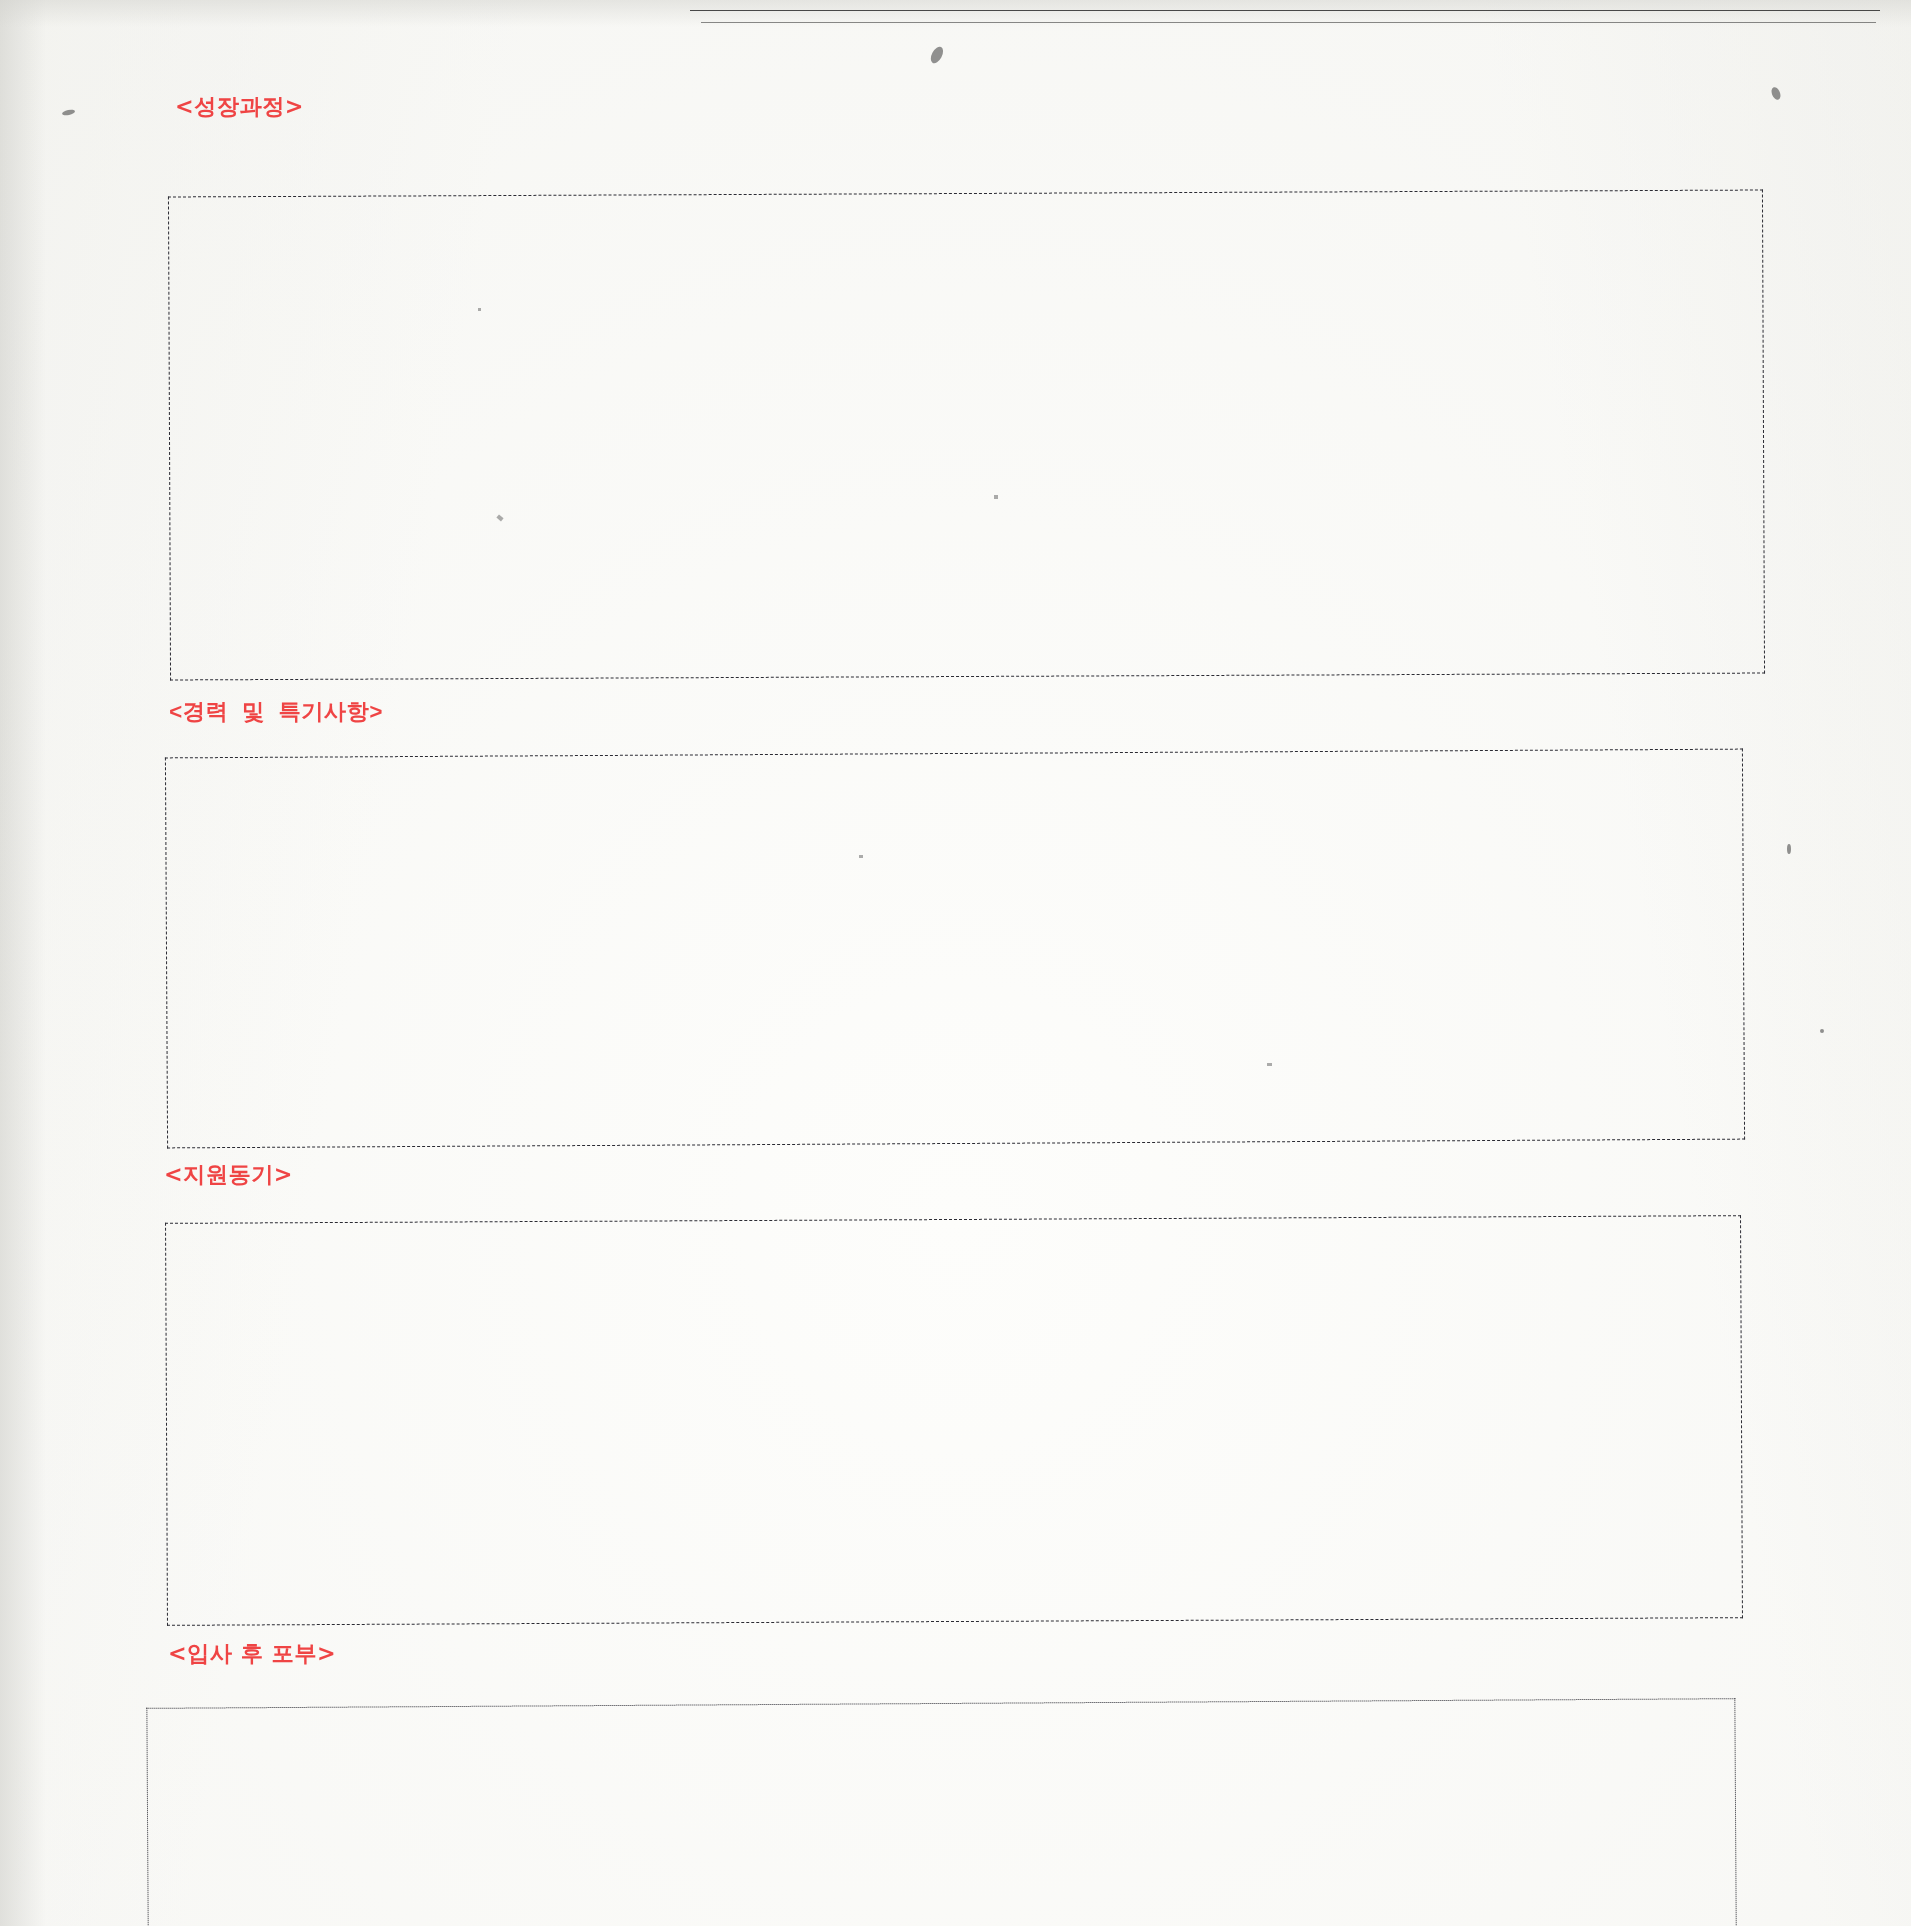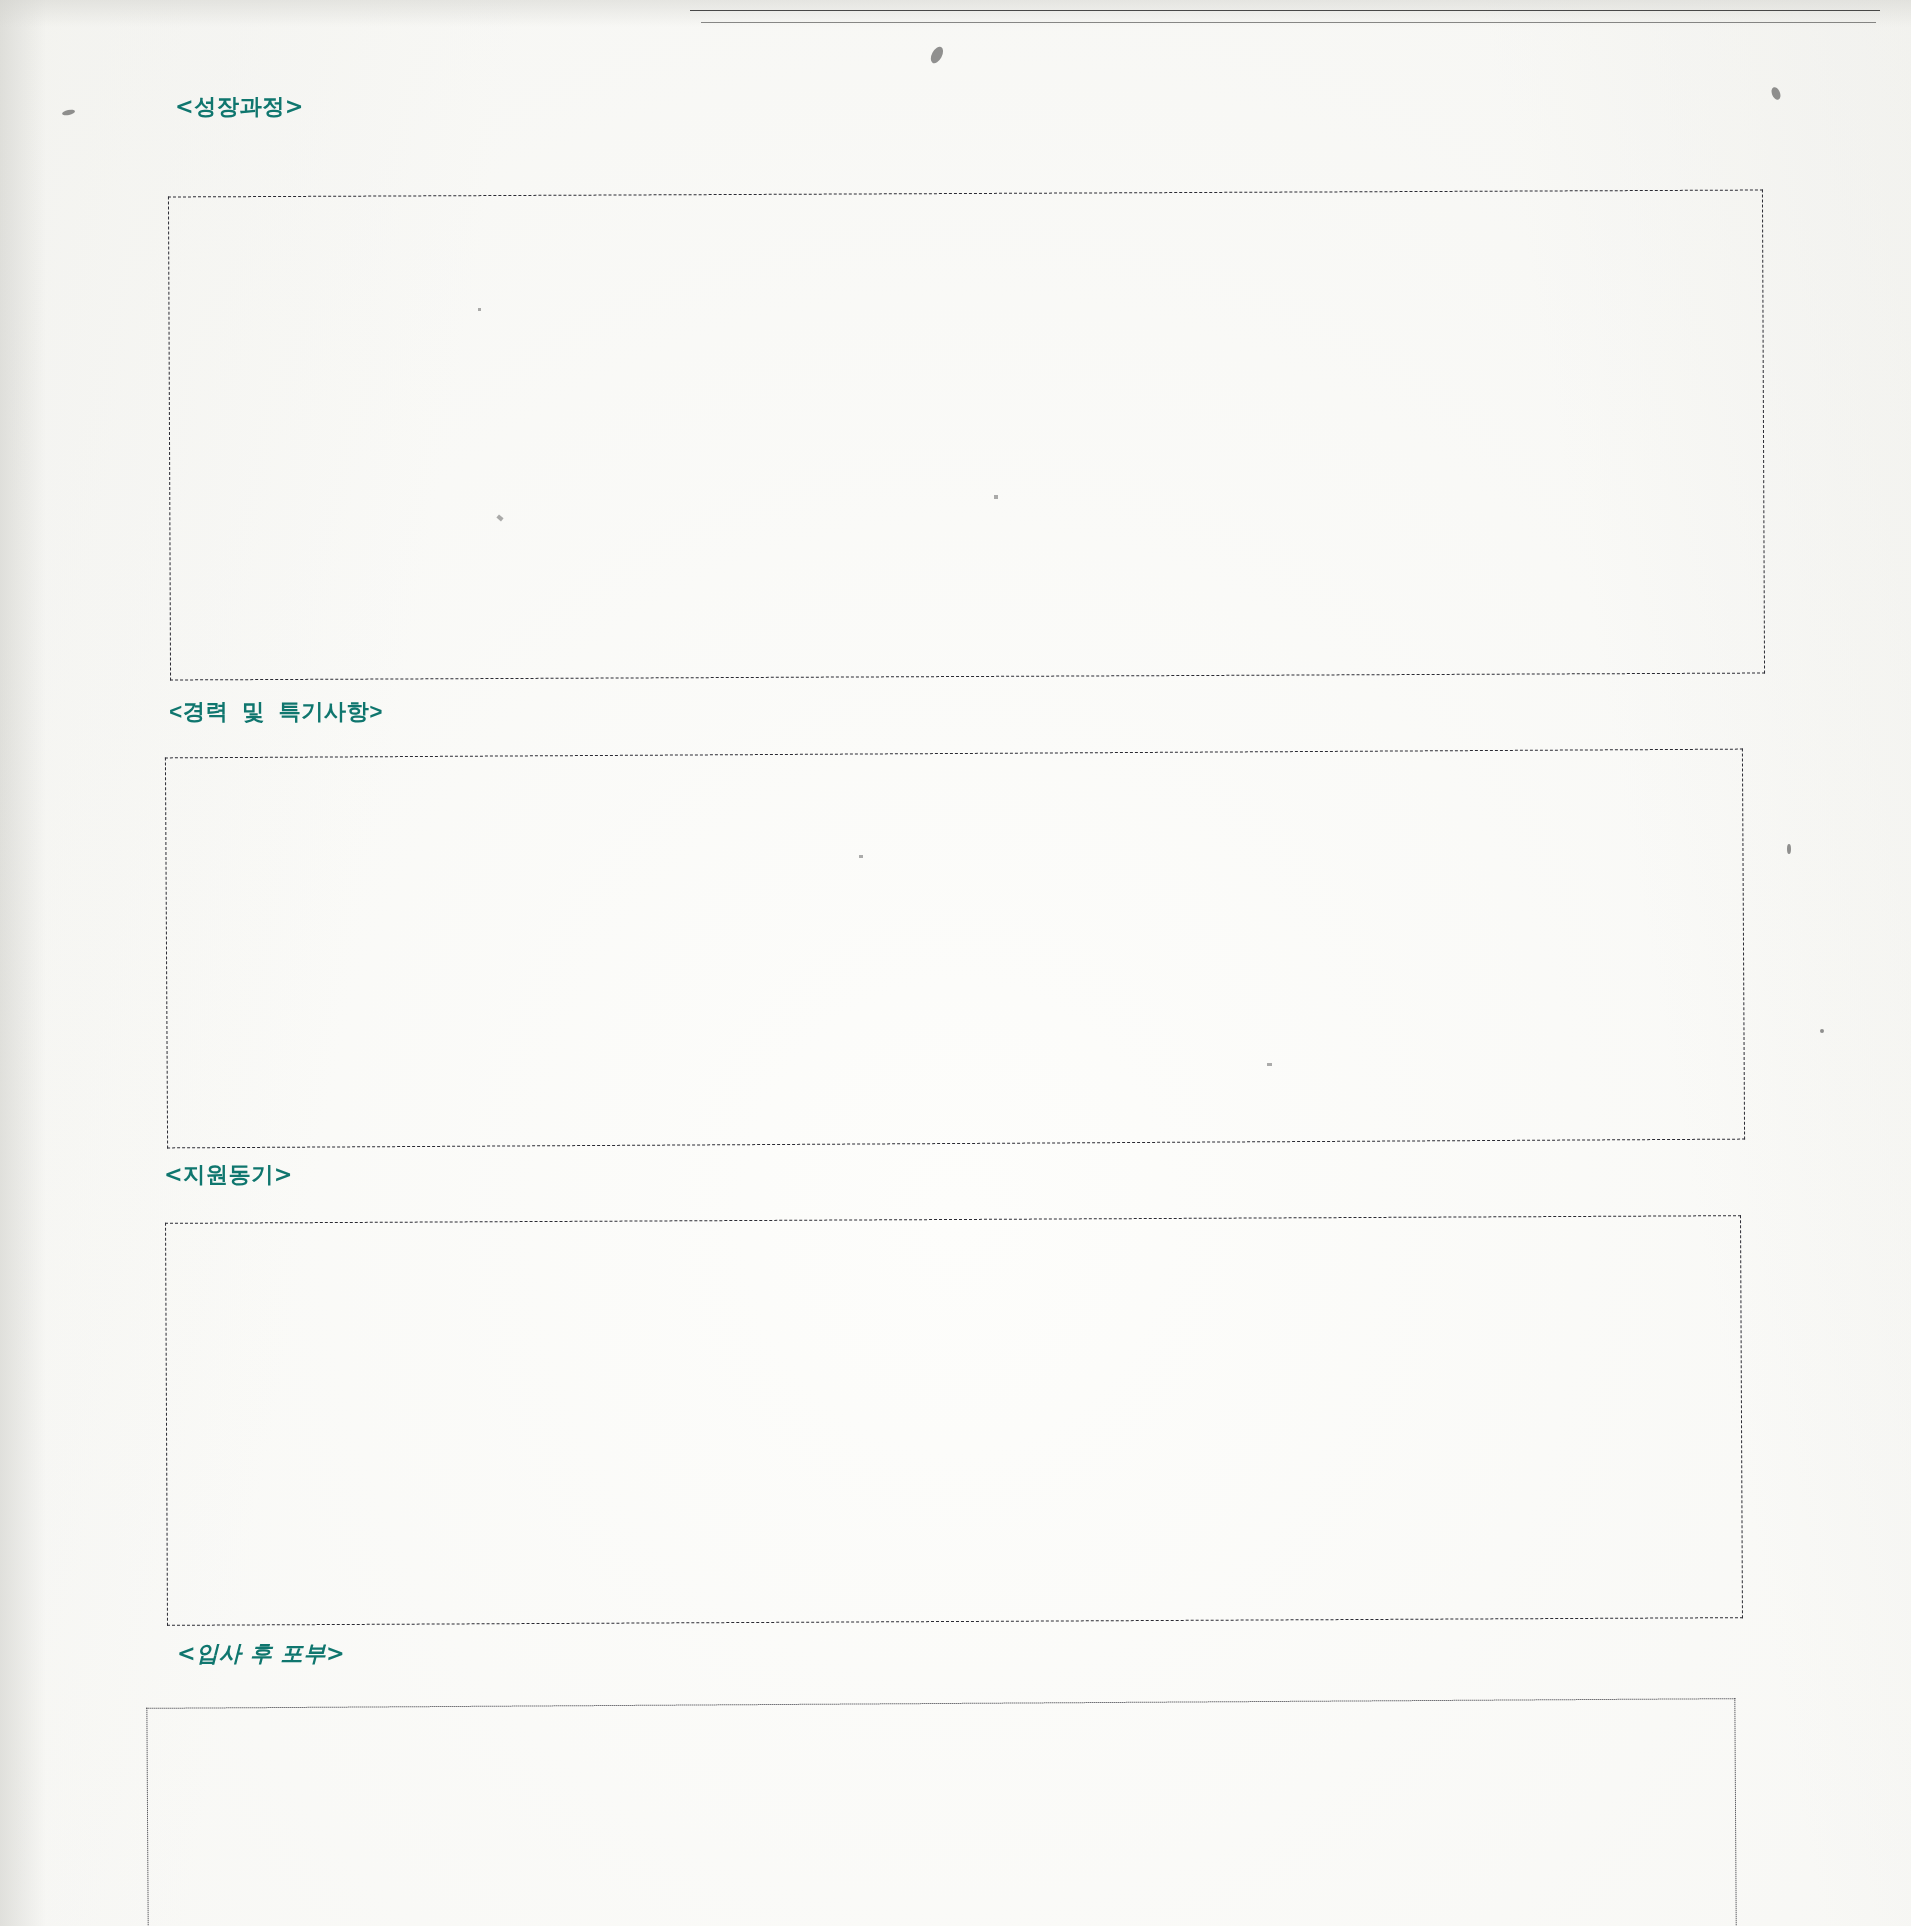--- a/index.html
+++ b/index.html
@@ -69,21 +69,21 @@
     border-radius: 50%;
   }
 
   
   .section-label {
     position: absolute;
     font-family: "DejaVu Sans", "Liberation Sans", sans-serif;
     font-size: 22.3px;
     font-weight: 700;
     letter-spacing: 0.4px;
-    color: #0f766e;
+    color: #ef4444;
     white-space: nowrap;
   }
 
   
   .answer-box {
     position: absolute;
     border: 1.2px dashed #2b2b33;
     background: transparent;
   }
   .answer-box.dotted {
@@ -123,17 +123,17 @@
   <div class="dust" style="left:497px; top:516px; width:6.2px; height:3.9px; transform:rotate(40deg);"></div>
 
   <div class="section-label" style="left:169px; top:697px;font-family:Liberation Mono, monospace;">&lt;경력 및 특기사항&gt;</div>
   <div class="answer-box" style="left:166px; top:753px; width:1576px; height:389px; transform:rotate(-0.32deg);"></div>
   <div class="dust" style="left:859px; top:855px; width:3.9px; height:3.1px;"></div>
   <div class="dust" style="left:1267px; top:1063px; width:4.6px; height:3.1px;"></div>
 
   <div class="section-label" style="left:164px; top:1160px;text-align:right;">&lt;지원동기&gt;</div>
   <div class="answer-box" style="left:166px; top:1219px; width:1574px; height:401px; transform:rotate(-0.28deg);"></div>
 
-  <div class="section-label" style="left:177px; top:1639px;font-style:italic;">&lt;입사 후 포부&gt;</div>
+  <div class="section-label" style="left:168px; top:1639px;">&lt;입사 후 포부&gt;</div>
   <div class="answer-box dotted" style="left:148px; top:1703px; width:1587px; height:539px; transform:rotate(-0.35deg);"></div>
 
 </div>
 
 
 </body></html>

